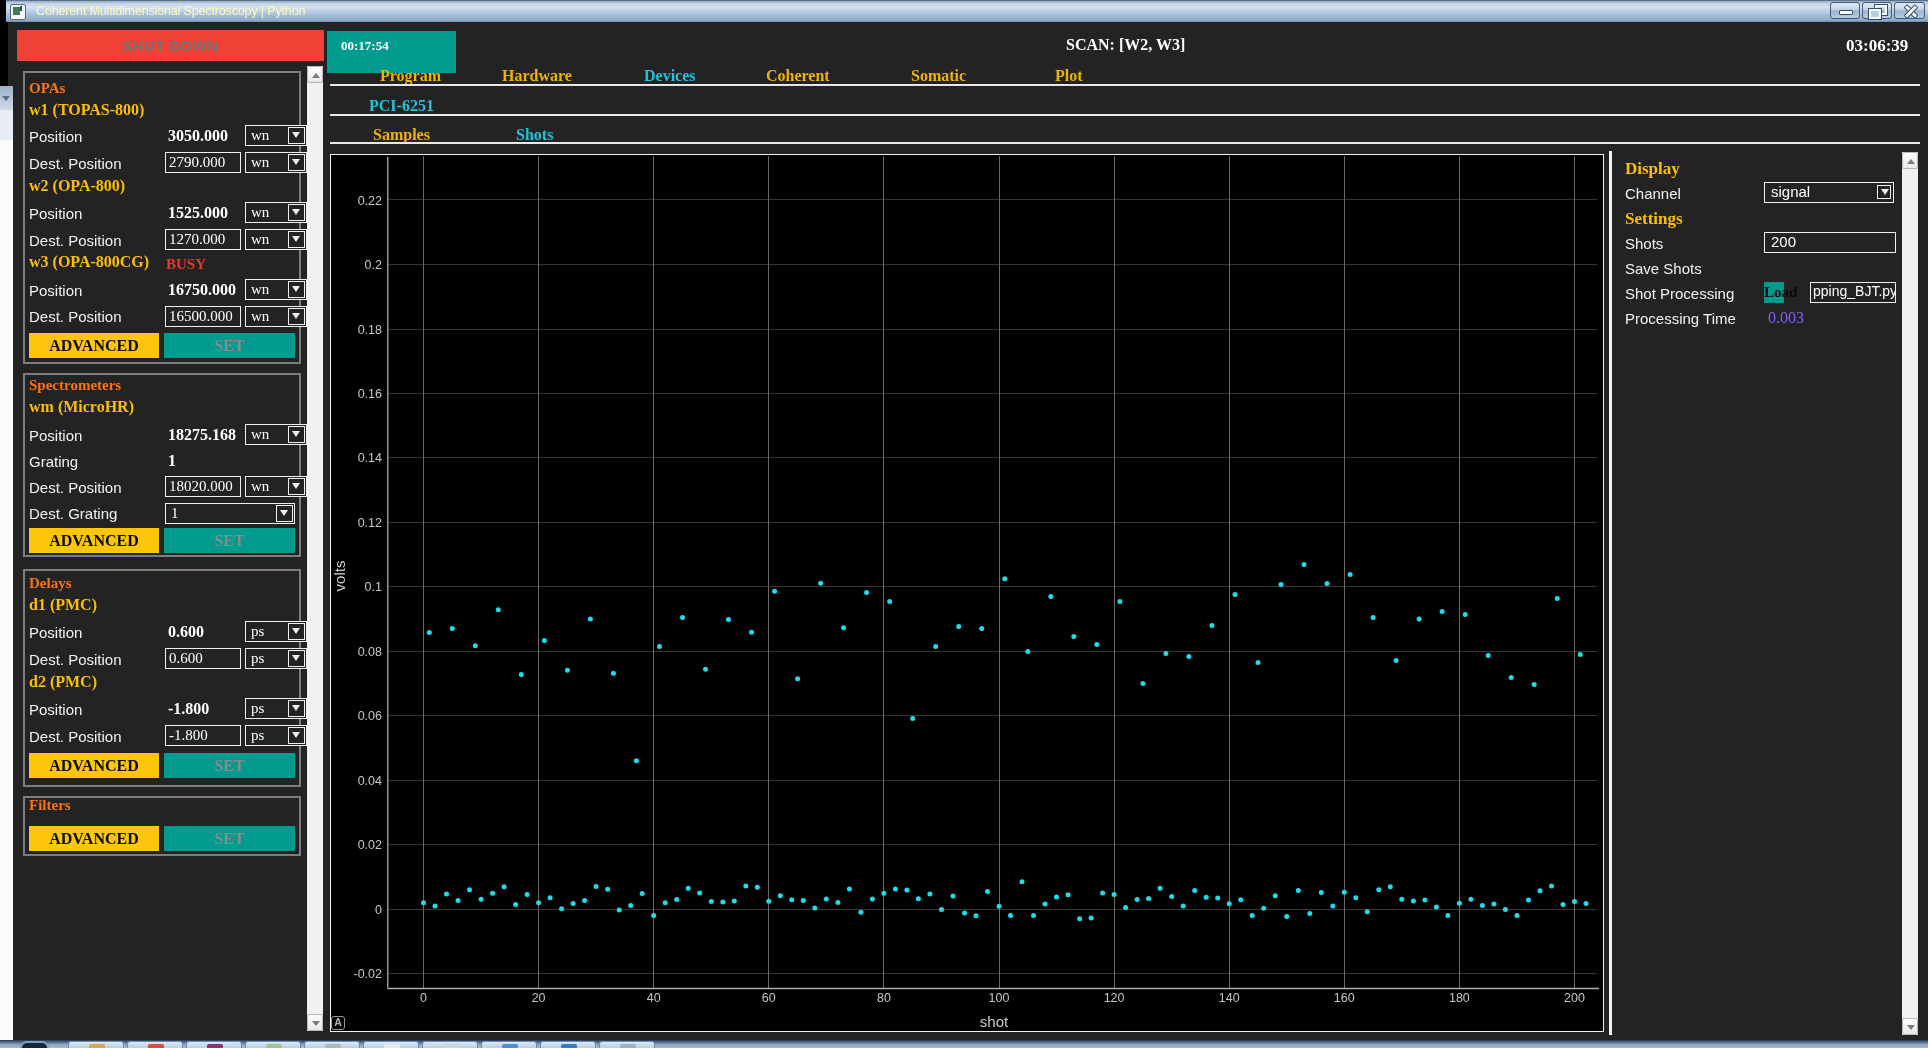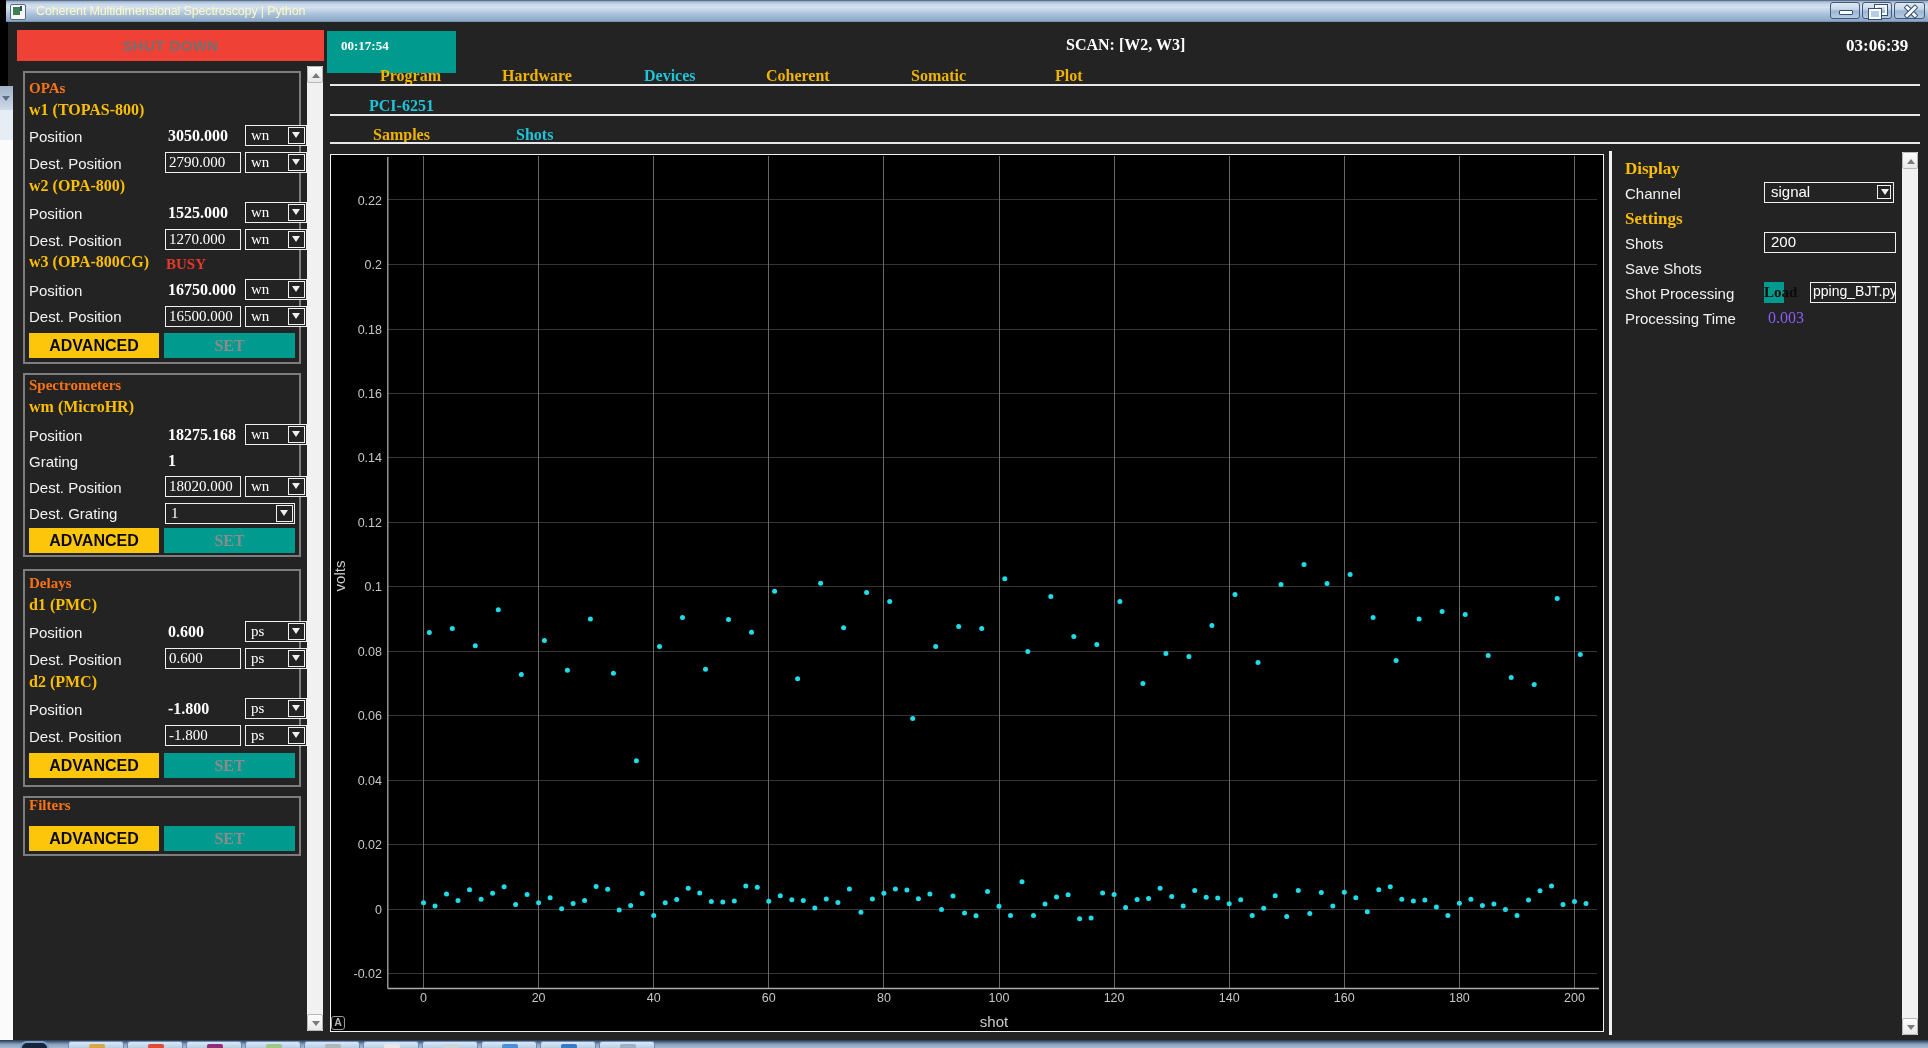--- a/index.html
+++ b/index.html
@@ -43,21 +43,21 @@
 .val{position:absolute;left:168px;color:#fff;font-weight:bold;font-size:16px;font-family:"Liberation Serif",serif;}
 .inp{position:absolute;left:165px;width:76px;height:21px;border:1.5px solid #f0f0f0;box-sizing:border-box;
  color:#fff;font-size:15px;font-family:"Liberation Serif",serif;line-height:18px;padding-left:3px;background:#232323;}
 .combo{position:absolute;left:245px;width:62px;height:21px;border:1.5px solid #f0f0f0;box-sizing:border-box;
  color:#fff;font-size:15px;font-family:"Liberation Serif",serif;line-height:18px;padding-left:5px;background:#232323;}
 .combo u{position:absolute;right:1px;top:1px;width:15px;height:15px;border:1.5px solid #f0f0f0;
  text-decoration:none;background:#232323;}
 .combo u:after{content:"";position:absolute;left:3px;top:4px;border-left:4px solid transparent;
  border-right:4px solid transparent;border-top:6px solid #f0f0f0;}
 .badv{position:absolute;left:29px;width:130px;height:25px;background:#fdc60b;color:#0a0a0a;
- text-align:center;line-height:25px;font-weight:bold;font-size:16px;font-family:Liberation Sans, sans-serif;}
+ text-align:center;line-height:25px;font-weight:bold;font-size:16px;font-family:Liberation Serif, serif;}
 .bset{position:absolute;left:164px;width:131px;height:25px;background:#009b8e;color:#8b8b8b;
  text-align:center;line-height:25px;font-weight:bold;font-size:16px;font-family:"Liberation Serif",serif;}
 .busy{position:absolute;left:166px;color:#ea372b;font-weight:bold;font-size:15px;font-family:"Liberation Serif",serif;}
 
 .sb{width:16px;background:#f1f1f1;}
 .sbtn{position:absolute;left:0;width:16px;height:17px;background:linear-gradient(180deg,#fdfdfd,#e8e8e8);
  border:1px solid #b8b8b8;border-radius:2px;box-sizing:border-box;}
 .sbtn:after{content:"";position:absolute;left:4px;}
 .up:after{top:6px;border-left:4px solid transparent;border-right:4px solid transparent;border-bottom:5px solid #7a7a7a;}
 .dn:after{top:6px;border-left:4px solid transparent;border-right:4px solid transparent;border-top:5px solid #7a7a7a;}

